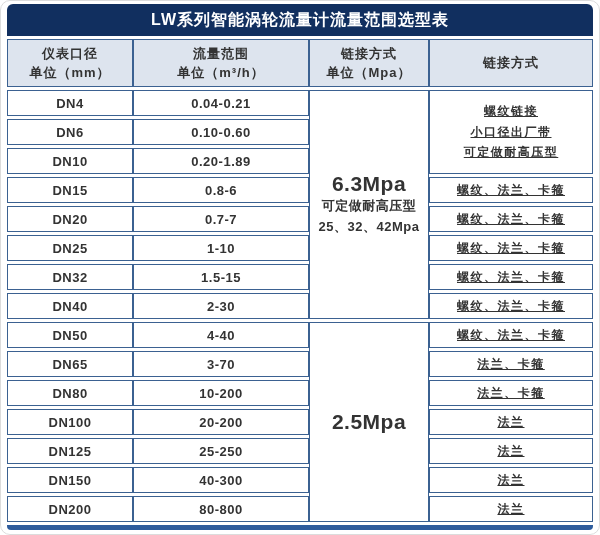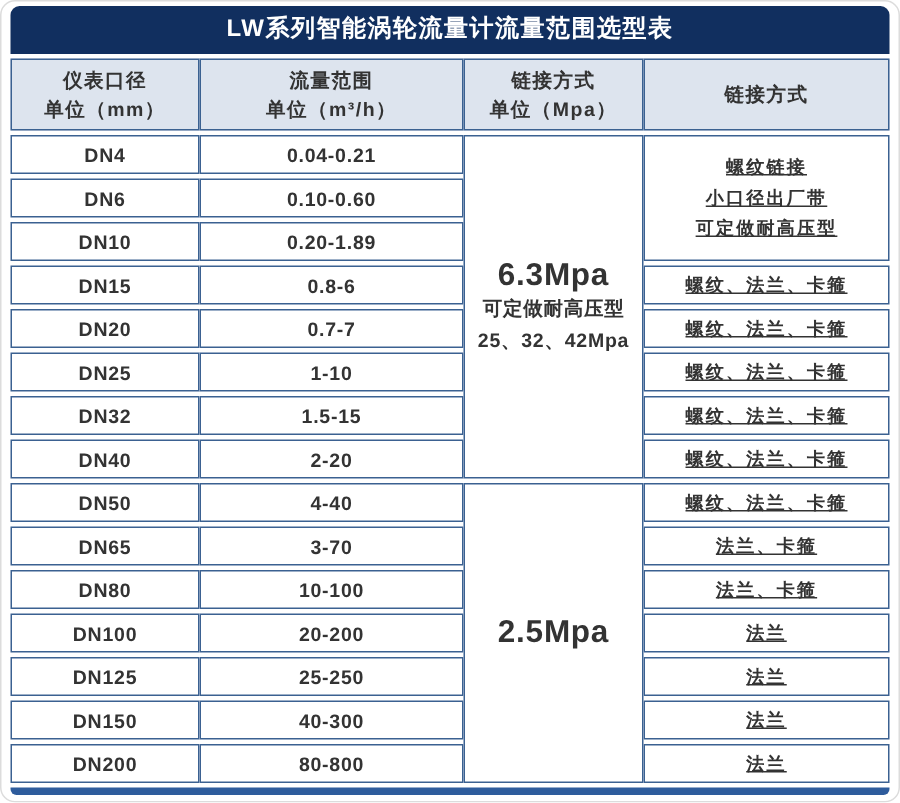--- a/index.html
+++ b/index.html
@@ -151,39 +151,39 @@
         <td class="rg">1-10</td>
         <td class="conn">螺纹、法兰、卡箍</td>
       </tr>
       <tr>
         <td class="dn">DN32</td>
         <td class="rg">1.5-15</td>
         <td class="conn">螺纹、法兰、卡箍</td>
       </tr>
       <tr>
         <td class="dn">DN40</td>
-        <td class="rg">2-20</td>
+        <td class="rg">2-30</td>
         <td class="conn">螺纹、法兰、卡箍</td>
       </tr>
       <tr>
         <td class="dn">DN50</td>
         <td class="rg">4-40</td>
         <td class="pressure" rowspan="7">
           <div class="p-main">2.5Mpa</div>
         </td>
         <td class="conn">螺纹、法兰、卡箍</td>
       </tr>
       <tr>
         <td class="dn">DN65</td>
         <td class="rg">3-70</td>
         <td class="conn">法兰、卡箍</td>
       </tr>
       <tr>
         <td class="dn">DN80</td>
-        <td class="rg">10-100</td>
+        <td class="rg">10-200</td>
         <td class="conn">法兰、卡箍</td>
       </tr>
       <tr>
         <td class="dn">DN100</td>
         <td class="rg">20-200</td>
         <td class="conn">法兰</td>
       </tr>
       <tr>
         <td class="dn">DN125</td>
         <td class="rg">25-250</td>

